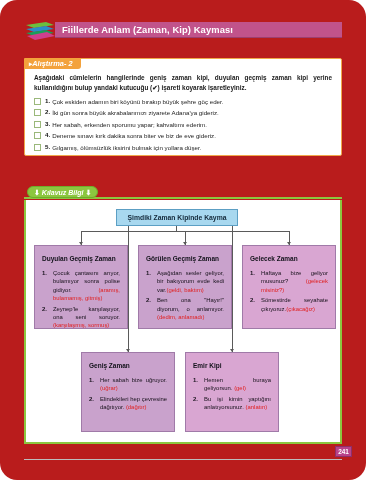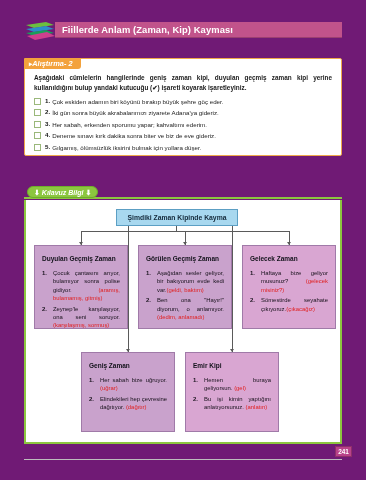--- a/index.html
+++ b/index.html
@@ -11,21 +11,22 @@
     width: 366px;
     height: 480px;
     overflow: hidden;
     font-family: "Liberation Sans", sans-serif;
     position: relative;
   }
 
   .page {
     position: absolute;
     inset: 0;
-    background: #701a75;
+    background: #b91c1c;
+    border-radius: 17px;
   }
 
   
   .header {
     position: absolute;
     left: 24px;
     top: 21px;
     width: 318px;
     height: 19px;
   }

